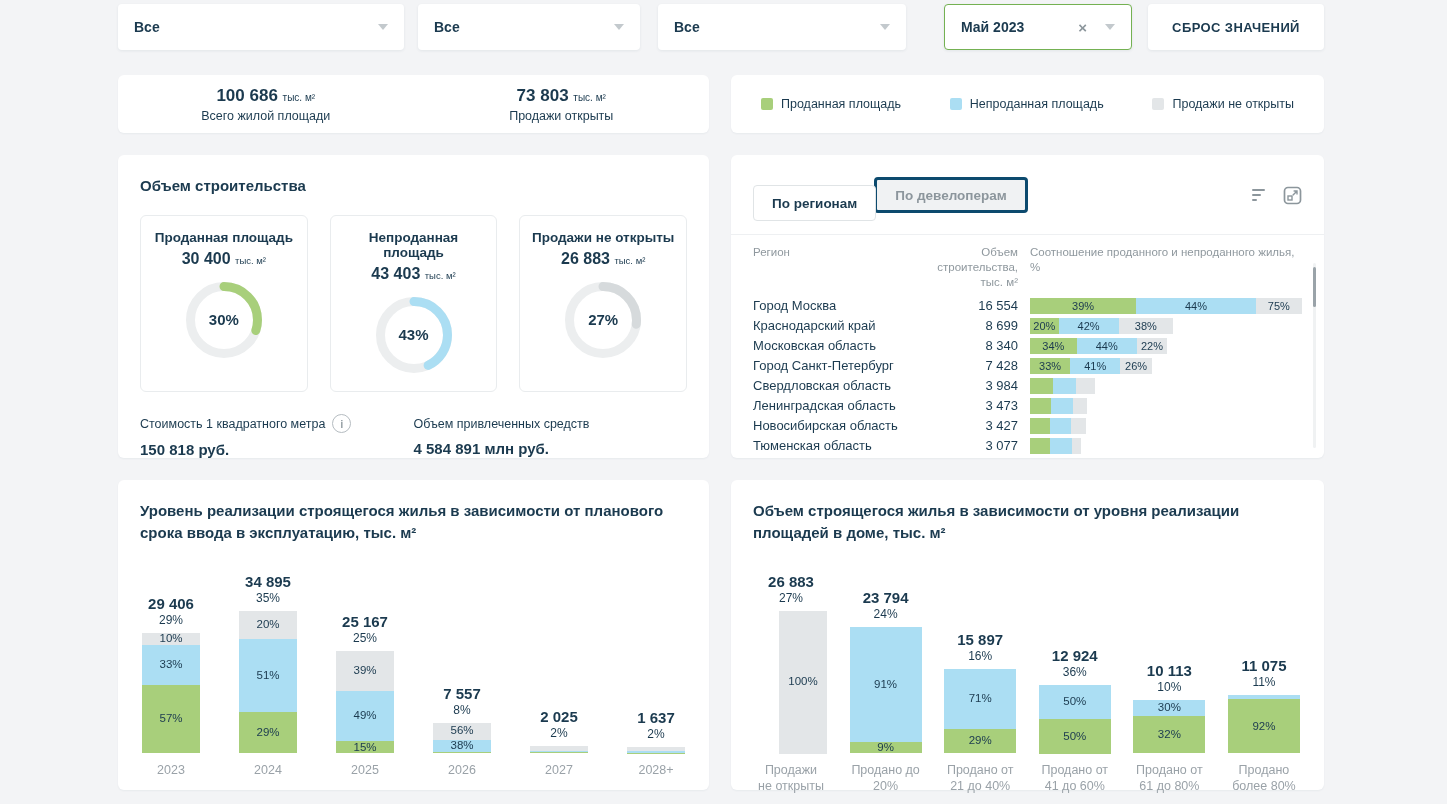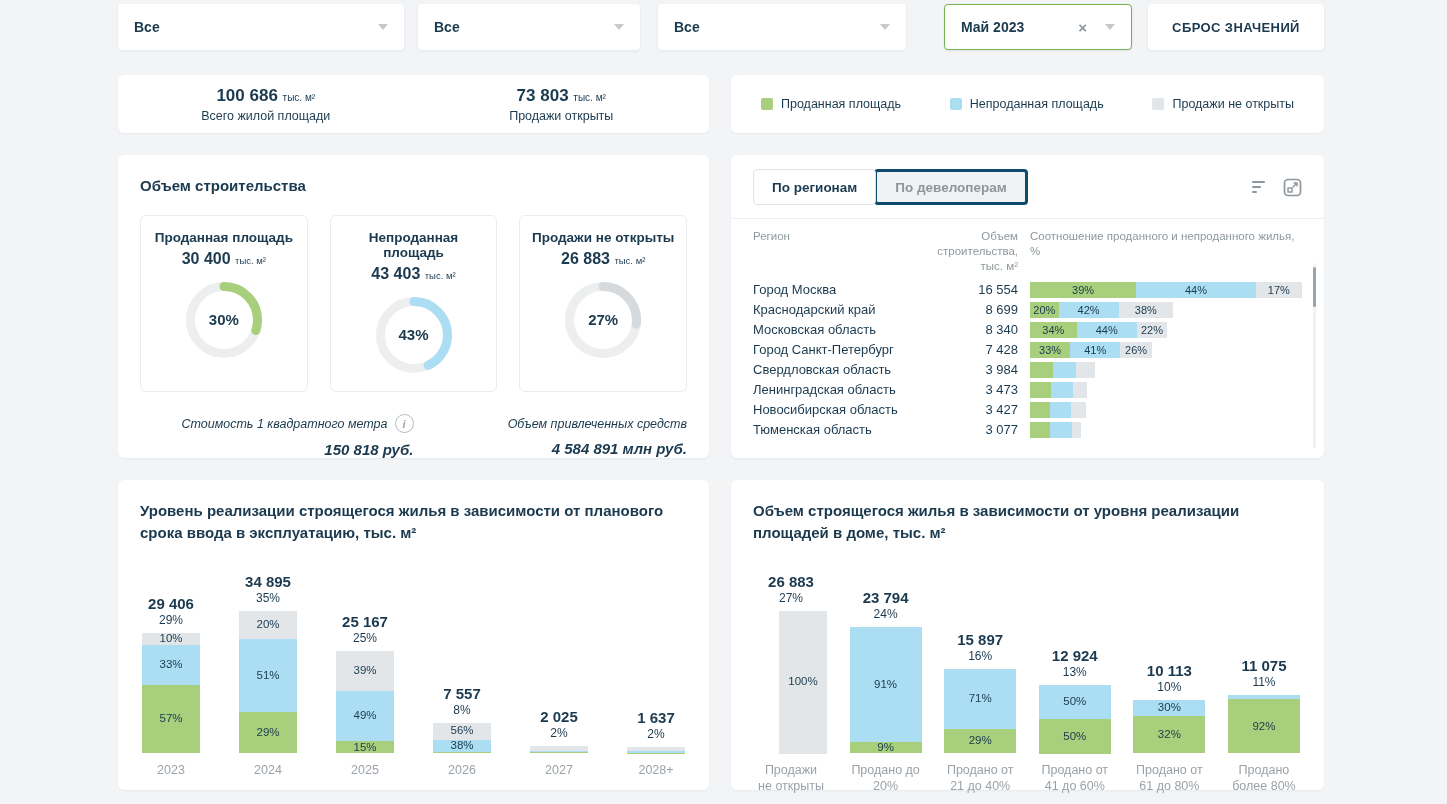--- a/index.html
+++ b/index.html
@@ -50,31 +50,31 @@
   .tiles { display:flex; gap:22px; padding:18px 22px 0; }
   .tile { flex:1; border:1px solid #e9ecee; border-radius:6px; text-align:center; padding:14px 6px 16px; }
   .tile .t { font-size:13.5px; font-weight:700; }
   .tile .v { font-size:16px; font-weight:700; margin-top:5px; }
   .tile .u { font-size:9.5px; font-weight:400; }
   .donut-wrap { position:relative; width:80px; height:80px; margin:12px auto 0; }
   .donut-wrap .pct { position:absolute; inset:0; display:flex; align-items:center; justify-content:center;
     font-size:15px; font-weight:700; }
 
   .footnotes { display:flex; padding:22px 22px 0; }
-  .footnote { flex:1; text-align:right;font-style:italic; }
+  .footnote { flex:1; text-align:left; }
   .footnote .lbl { font-size:12.5px; display:inline-flex; align-items:center; gap:7px; }
   .footnote .val { font-size:15px; font-weight:700; margin-top:8px; }
   .info-icon { display:inline-flex; width:19px; height:19px; border:1.5px solid #b5bcc1; border-radius:50%;
     color:#9aa3a8; font-size:11px; align-items:center; justify-content:center; font-weight:700; cursor:pointer; }
 
   
   .tabs-row { display:flex; align-items:center; padding:14px 22px 0; }
   .tab { height:36px; padding:0 18px; display:flex; align-items:center; font-size:13.5px; font-weight:700;
     border-radius:4px; cursor:pointer; }
-  .tab.active { background:#fff; border:1px solid #e0e4e6; color:#1b3a4f; z-index:1; }
+  .tab.active { background:#fff; border:1px solid #e0e4e6; color:#1b3a4f; z-index:1;margin-top:16px; }
   .tab.inactive { background:#f0f2f3; border:3px solid #0c4a6e; color:#8c969c; margin-left:-2px; }
   .tab-icons { margin-left:auto; display:flex; align-items:center; gap:18px; }
   .sort-icon { display:inline-flex; flex-direction:column; gap:3px; cursor:pointer; }
   .sort-icon i { display:block; height:2px; background:#8c969c; border-radius:1px; }
   .sort-icon i:nth-child(1){ width:13px; } .sort-icon i:nth-child(2){ width:9px; } .sort-icon i:nth-child(3){ width:5px; }
   .tabs-divider { height:1px; background:#eef0f2; margin-top:13px; }
   .tbl-head { display:flex; padding:10px 22px 0; font-size:11.5px; color:#8f989e; line-height:1.3; }
   .tbl-head .c1 { width:170px; }
   .tbl-head .c2 { width:95px; text-align:right; }
   .tbl-head .c3 { padding-left:12px; flex:1; }
@@ -218,21 +218,21 @@
       <div class="c3">Соотношение проданного и непроданного жилья, %</div>
     </div>
     <div class="tbl-rows" id="region-rows">
         <div class="trow">
           <div class="c1">Город Москва</div>
           <div class="c2">16 554</div>
           <div class="c3">
             <div class="hbar" style="width: 272px;">
               <div class="hseg" style="width: 39%; background: rgb(168, 207, 123);">39%</div>
               <div class="hseg" style="width: 44%; background: rgb(171, 222, 243);">44%</div>
-              <div class="hseg" style="width: 17%; background: rgb(227, 230, 232);">17%</div>
+              <div class="hseg" style="width: 17%; background: rgb(227, 230, 232);">75%</div>
             </div>
           </div>
         </div>
         <div class="trow">
           <div class="c1">Краснодарский край</div>
           <div class="c2">8 699</div>
           <div class="c3">
             <div class="hbar" style="width: 143px;">
               <div class="hseg" style="width: 20%; background: rgb(168, 207, 123);">20%</div>
               <div class="hseg" style="width: 42%; background: rgb(171, 222, 243);">42%</div>
@@ -423,21 +423,21 @@
               <div class="seg" style="height: 71%; background: rgb(171, 222, 243);">71%</div>
               <div class="seg" style="height: 29%; background: rgb(168, 207, 123);">29%</div>
             </div>
           </div>
           <div class="cat">Продано от
 21 до 40%</div>
         </div>
         <div class="col">
           <div class="stackwrap">
             <div class="total">12 924</div>
-            <div class="share">13%</div>
+            <div class="share">36%</div>
             <div class="bar" style="height: 69px;">
               <div class="seg" style="height: 50%; background: rgb(171, 222, 243);">50%</div>
               <div class="seg" style="height: 50%; background: rgb(168, 207, 123);">50%</div>
             </div>
           </div>
           <div class="cat">Продано от
 41 до 60%</div>
         </div>
         <div class="col">
           <div class="stackwrap">

